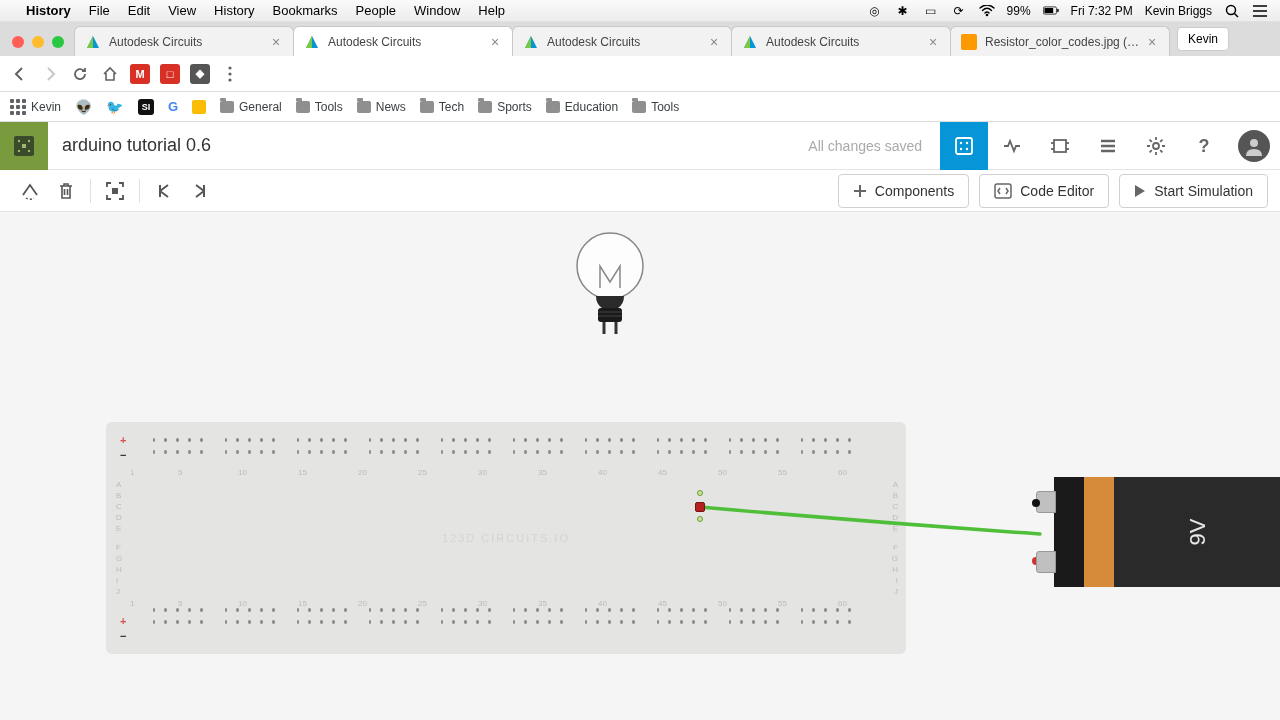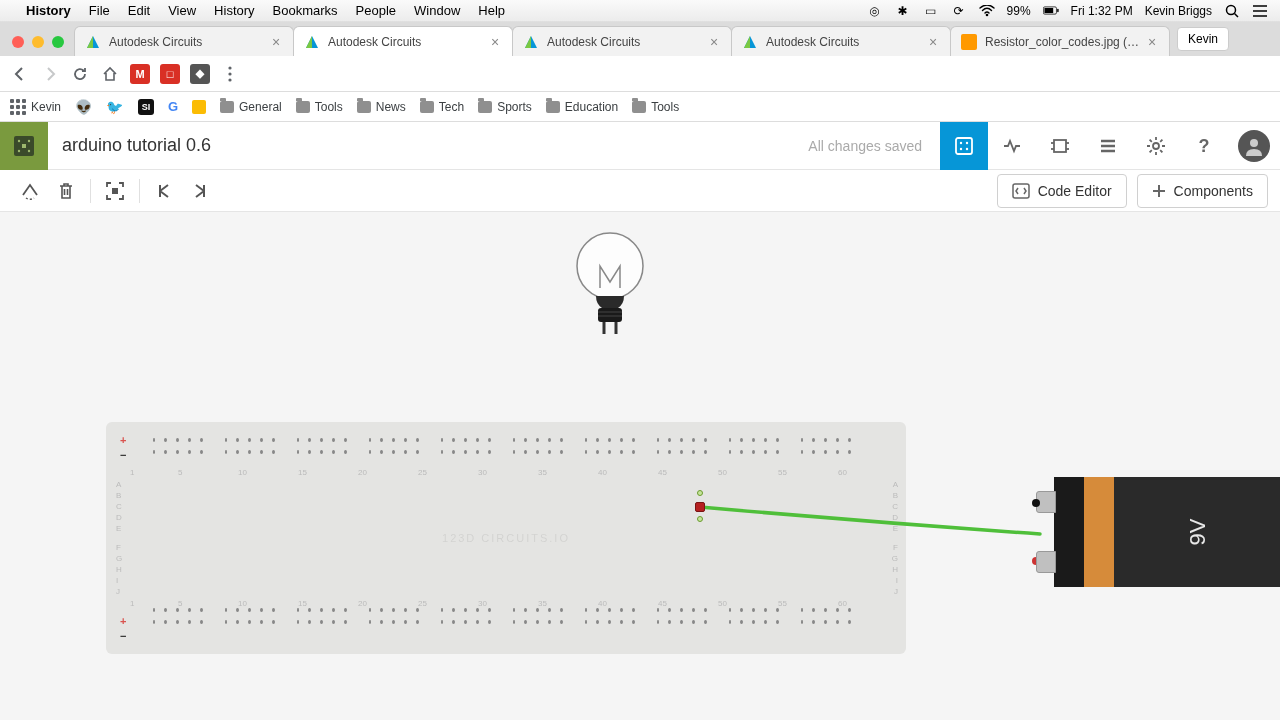--- a/index.html
+++ b/index.html
@@ -124,21 +124,21 @@
         </svg>
     </span>
     <span>99%</span>
     <span class="status-icon">
       <svg width="22" height="11" viewBox="0 0 22 11">
           <rect x="0.5" y="0.5" width="18" height="10" rx="2" fill="none" stroke="#000"></rect>
           <rect x="2" y="2" width="12" height="7" fill="#000"></rect>
           <rect x="19.5" y="3" width="2" height="5" rx="1" fill="#000"></rect>
         </svg>
     </span>
-    <span>Fri 1:32 PM</span>
+    <span>Fri 7:32 PM</span>
     <span>Kevin Briggs</span>
     <span class="status-icon">
       <svg width="14" height="14" viewBox="0 0 14 14">
           <circle cx="6" cy="6" r="4.5" fill="none" stroke="#000" stroke-width="1.5"></circle>
           <line x1="9.5" y1="9.5" x2="13" y2="13" stroke="#000" stroke-width="1.5"></line>
         </svg>
     </span>
     <span class="status-icon">
       <svg width="14" height="12" viewBox="0 0 14 12">
           <line x1="0" y1="1" x2="14" y2="1" stroke="#000" stroke-width="1.5"></line>
@@ -379,35 +379,43 @@
       </svg>
     </div>
   <div class="tool-btn">
       <svg width="16" height="16" viewBox="0 0 16 16">
         <path d="M12 2 L12 14 M12 8 L4 2 M12 8 L4 14" stroke="currentColor" stroke-width="2" fill="none" stroke-linejoin="round"></path>
       </svg>
     </div>
   <div class="spacer"></div>
   <div class="pill-btn">
     <span class="icon">
+        <svg width="14" height="14" viewBox="0 0 14 14">
+          <line x1="7" y1="1" x2="7" y2="13" stroke="currentColor" stroke-width="2"></line>
+          <line x1="1" y1="7" x2="13" y2="7" stroke="currentColor" stroke-width="2"></line>
+        </svg>
+      </span>
+    <span>Components</span>
+  </div>
+  <div class="pill-btn">
+    <span class="icon">
         <svg width="18" height="16" viewBox="0 0 18 16">
           <rect x="1" y="1" width="16" height="14" rx="2" fill="none" stroke="currentColor" stroke-width="1.5"></rect>
           <path d="M6 5 L4 8 L6 11 M12 5 L14 8 L12 11" stroke="currentColor" stroke-width="1.5" fill="none"></path>
         </svg>
       </span>
     <span>Code Editor</span>
   </div>
   <div class="pill-btn">
     <span class="icon">
-        <svg width="14" height="14" viewBox="0 0 14 14">
-          <line x1="7" y1="1" x2="7" y2="13" stroke="currentColor" stroke-width="2"></line>
-          <line x1="1" y1="7" x2="13" y2="7" stroke="currentColor" stroke-width="2"></line>
+        <svg width="12" height="14" viewBox="0 0 12 14">
+          <path d="M1 1 L11 7 L1 13 Z" fill="currentColor"></path>
         </svg>
       </span>
-    <span>Components</span>
+    <span>Start Simulation</span>
   </div>
 </div>
 
 <div class="canvas">
 
   <div class="lightbulb">
     <svg width="72" height="115" viewBox="0 0 72 115">
       <circle cx="36" cy="36" r="33" fill="#fdfdfd" stroke="#888" stroke-width="1.5"></circle>
       <path d="M26 58 L26 36 L36 52 L46 36 L46 58" stroke="#888" stroke-width="1.5" fill="none"></path>
       <path d="M22 66 Q22 74 28 78 L44 78 Q50 74 50 66 Z" fill="#2a2a2a"></path>

